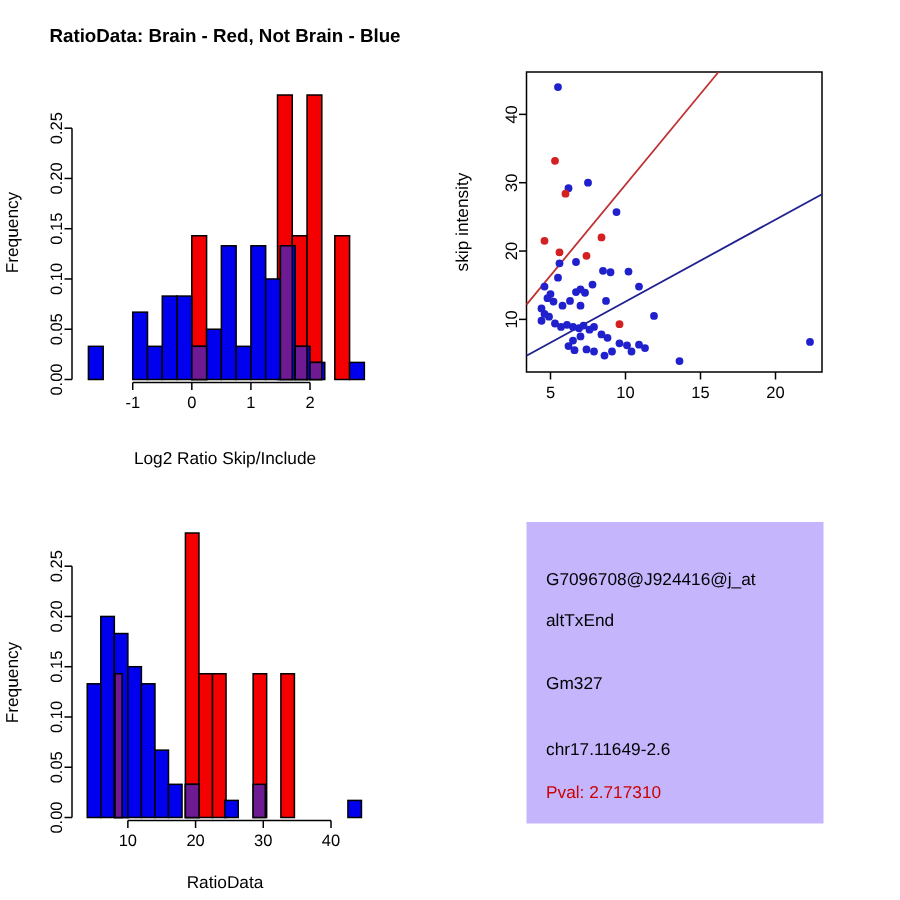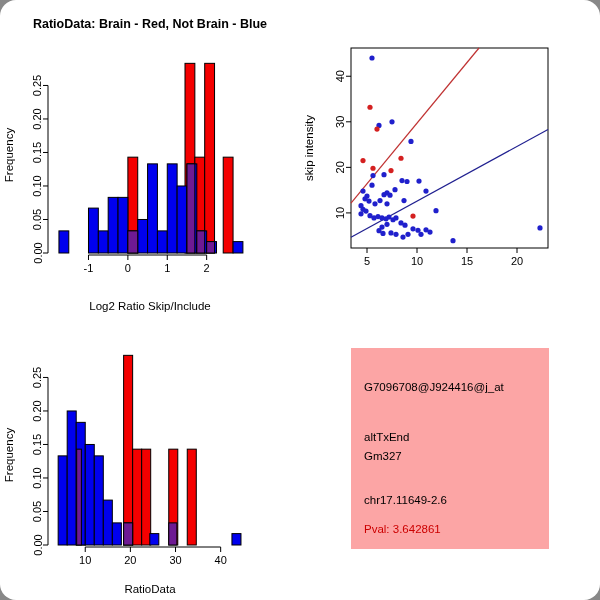--- a/index.html
+++ b/index.html
@@ -1,17 +1,17 @@
 <!DOCTYPE html>
 <html><head>
 <meta charset="utf-8">
 <style>
   html,body{margin:0;padding:0;background:#888;}
   #canvas{position:relative;width:600px;height:600px;background:#ffffff;overflow:hidden;
-          font-family:"Liberation Sans",sans-serif;border-radius:16px;}
+          font-family:"Liberation Sans",sans-serif;}
   .panel-svg{position:absolute;width:300px;height:300px;}
   svg text{font-family:"Liberation Sans",sans-serif;font-size:11px;fill:#000;}
   .chart-title{position:absolute;width:300px;text-align:center;font-size:12.5px;font-weight:bold;color:#000;}
   .axis-label{position:absolute;width:300px;text-align:center;font-size:11.5px;color:#000;}
   .y-label{position:absolute;width:120px;height:14px;text-align:center;font-size:11.5px;color:#000;
            transform:rotate(-90deg);}
   .info-panel{position:absolute;left:351px;top:348px;width:198px;height:201px;}
   .info-line{position:absolute;left:13px;font-size:11.5px;color:#000;white-space:nowrap;}
   .info-line.pval{color:#cc0000;}
 </style>
@@ -194,21 +194,21 @@
       <rect x="112.32638888888889" y="222.8842105263158" width="9.027777777777771" height="22.115789473684202" fill="#0000ee" stroke="#000000" stroke-width="1"></rect>
       <rect x="123.6111111111111" y="222.8842105263158" width="9.027777777777757" height="22.115789473684202" fill="#0000ee" stroke="#000000" stroke-width="1"></rect>
       <rect x="149.79166666666669" y="233.60701754385966" width="9.027777777777743" height="11.392982456140345" fill="#0000ee" stroke="#000000" stroke-width="1"></rect>
       <rect x="231.94444444444446" y="233.60701754385966" width="9.027777777777771" height="11.392982456140345" fill="#0000ee" stroke="#000000" stroke-width="1"></rect>
       <rect x="76.66666666666666" y="149.16491228070174" width="4.739583333333343" height="95.83508771929826" fill="#6e1a93" stroke="#000000" stroke-width="1"></rect>
       <rect x="123.6111111111111" y="222.8842105263158" width="9.027777777777757" height="22.115789473684202" fill="#6e1a93" stroke="#000000" stroke-width="1"></rect>
       <rect x="168.75" y="222.8842105263158" width="8.125" height="22.115789473684202" fill="#6e1a93" stroke="#000000" stroke-width="1"></rect>
     </svg>
   <div class="axis-label" style="left:0;top:583px">RatioData</div>
 
-  <div class="info-panel" id="info-panel" style="background: #fca5a5;">
+  <div class="info-panel" id="info-panel" style="background: #c4b5fd;">
     <div class="info-line" style="top:33px">G7096708@J924416@j_at</div>
-    <div class="info-line" style="top:83px">altTxEnd</div>
+    <div class="info-line" style="top:60px">altTxEnd</div>
     <div class="info-line" style="top:102px">Gm327</div>
     <div class="info-line" style="top:146px">chr17.11649-2.6</div>
-    <div class="info-line pval" style="top: 175px; color: rgb(204, 0, 0);">Pval: 3.642861</div>
+    <div class="info-line pval" style="top: 175px; color: rgb(204, 0, 0);">Pval: 2.717310</div>
   </div>
 
 </div>
 
 </body></html>

